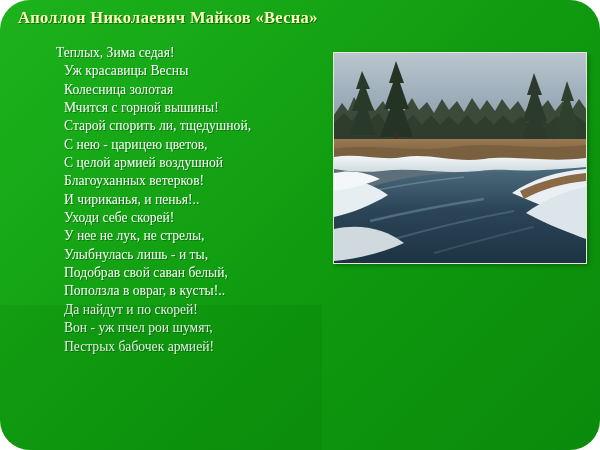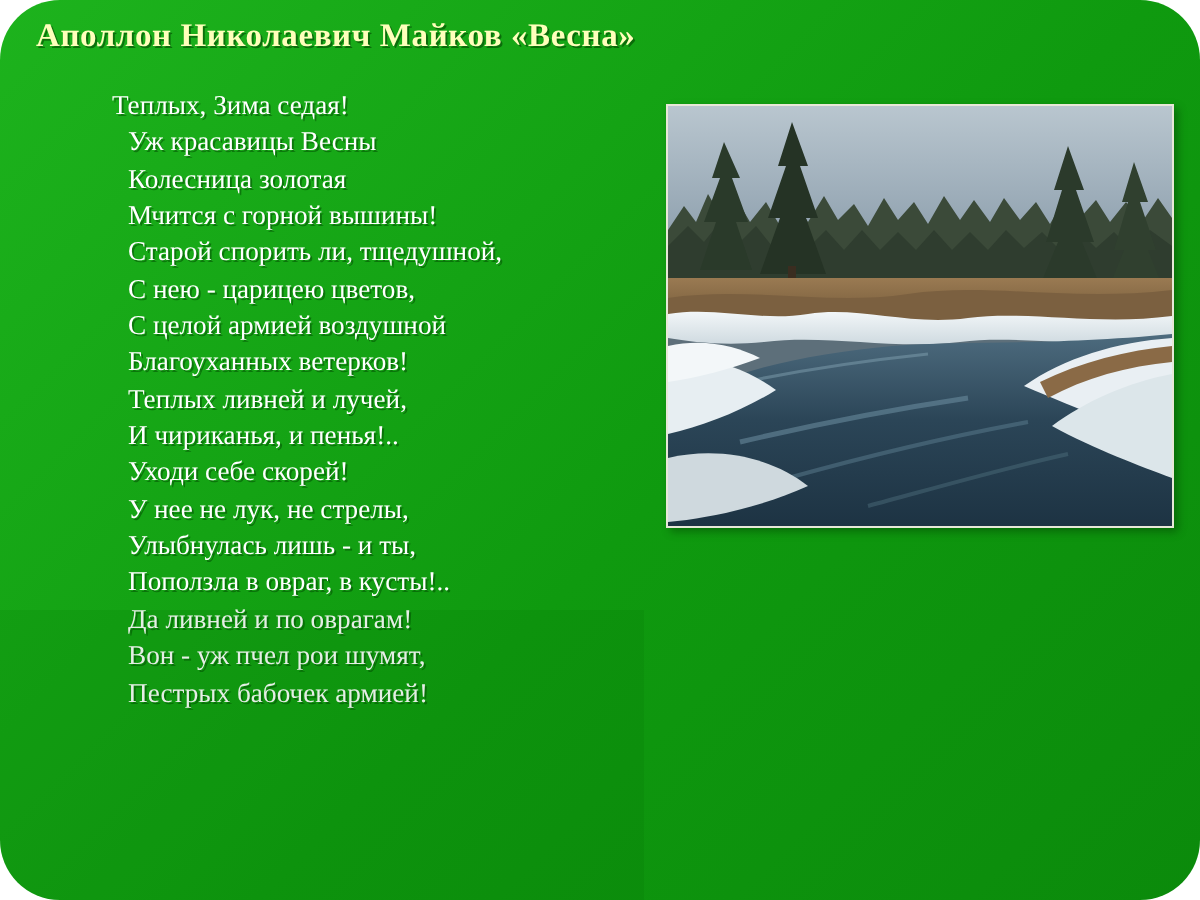--- a/index.html
+++ b/index.html
@@ -88,27 +88,27 @@
 
   <div class="poem">
     <div class="line indent-0">Теплых, Зима седая!</div>
     <div class="line indent-1">Уж красавицы Весны</div>
     <div class="line indent-1">Колесница золотая</div>
     <div class="line indent-1">Мчится с горной вышины!</div>
     <div class="line indent-1">Старой спорить ли, тщедушной,</div>
     <div class="line indent-1">С нею - царицею цветов,</div>
     <div class="line indent-1">С целой армией воздушной</div>
     <div class="line indent-1">Благоуханных ветерков!</div>
-    <div class="line indent-1">Теплых ливней и лучей,</div>
     <div class="line indent-1">И чириканья, и пенья!..</div>
     <div class="line indent-1">Уходи себе скорей!</div>
     <div class="line indent-1">У нее не лук, не стрелы,</div>
     <div class="line indent-1">Улыбнулась лишь - и ты,</div>
+    <div class="line indent-1">Подобрав свой саван белый,</div>
     <div class="line indent-1">Поползла в овраг, в кусты!..</div>
-    <div class="line indent-1">Да ливней и по оврагам!</div>
+    <div class="line indent-1">Да найдут и по скорей!</div>
     <div class="line indent-1">Вон - уж пчел рои шумят,</div>
     <div class="line indent-1">Пестрых бабочек армией!</div>
   </div>
 
   <div class="photo">
     <svg viewBox="0 0 252 210" preserveAspectRatio="none">
       <defs>
         <linearGradient id="skyGrad" x1="0" y1="0" x2="0" y2="1">
           <stop offset="0%" stop-color="#b9c6cf"></stop>
           <stop offset="100%" stop-color="#8d9fad"></stop>

